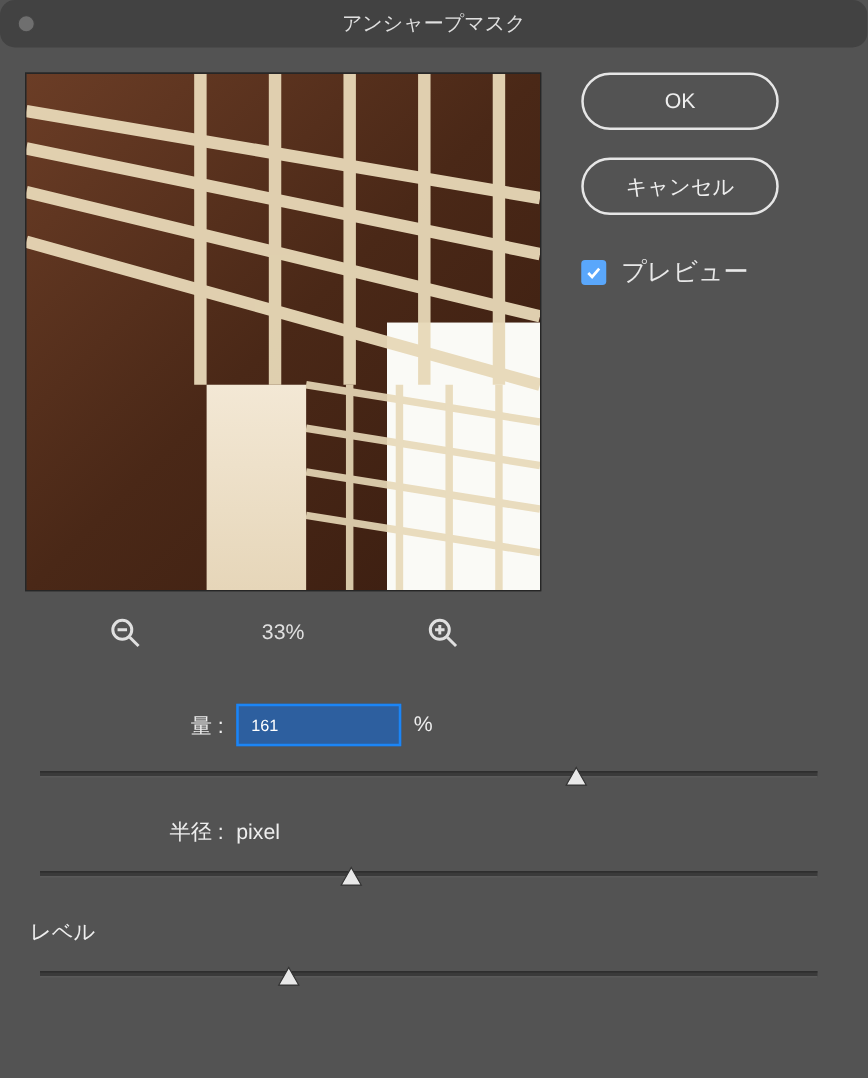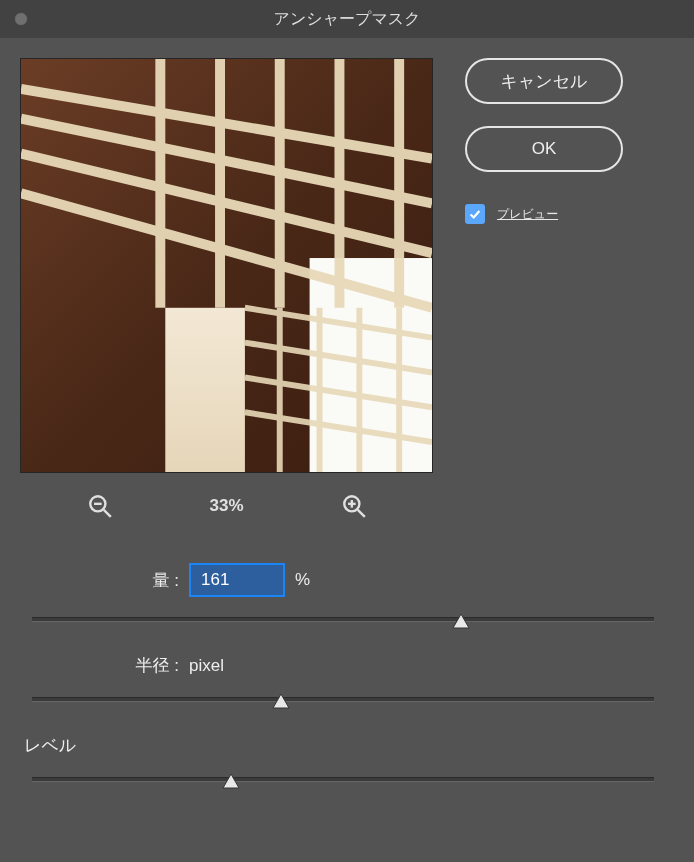--- a/index.html
+++ b/index.html
@@ -12,20 +12,21 @@
     height: 862px;
     display: flex;
     flex-direction: column;
   }
   .titlebar {
     background: #424242;
     height: 38px;
     display: flex;
     align-items: center;
     position: relative;
+    border-radius: 12px;
   }
   .titlebar .close-btn {
     width: 14px; height: 14px;
     border-radius: 50%;
     background: #6f6f6f;
     border: 1px solid #444;
     margin-left: 14px;
   }
   .titlebar .title {
     position: absolute;
@@ -61,21 +62,20 @@
   .preview-image {
     width: 100%;
     height: 100%;
   }
   .zoom-row {
     display: flex;
     align-items: center;
     justify-content: space-between;
     width: 280px;
     margin-top: 20px;
-    font-weight: bold;
   }
   .zoom-level {
     font-size: 17px;
     color: #e0e0e0;
   }
   .mag-icon {
     width: 26px; height: 26px;
     color: #e0e0e0;
   }
   .buttons-col {
@@ -102,21 +102,21 @@
   }
   .checkbox {
     width: 20px; height: 20px;
     border-radius: 3px;
     background: #5aa7fb;
     display: flex;
     align-items: center;
     justify-content: center;
   }
   .checkbox svg { width: 14px; height: 14px; color: white; }
-  .check-label { font-size: 12px; text-decoration: underline; }
+  .check-label { font-size: 20px; }
   .sliders {
     margin-top: 44px;
     display: flex;
     flex-direction: column;
     gap: 32px;
     padding: 0 4px;
   }
   .slider-group {
     display: flex;
     flex-direction: column;
@@ -127,26 +127,26 @@
     gap: 10px;
     margin-bottom: 20px;
   }
   .slider-label {
     width: 155px;
     text-align: right;
     font-size: 17px;
     color: #eee;
   }
   .num-input {
-    width: 96px;
+    width: 132px;
     height: 34px;
     background: #333;
     border: 1px solid #222;
     color: white;
-    font-size: 17px;
+    font-size: 13px;
     padding: 0 8px 0 10px;
     outline: none;
   }
   .num-input.highlighted {
     border: 2px solid #1b85f6;
     background: #2d5f9f;
   }
   .unit {
     font-size: 17px;
     color: #eee;
@@ -235,22 +235,22 @@
             <circle cx="10" cy="10" r="7" fill="none" stroke="currentColor" stroke-width="2.2"></circle>
             <line x1="15.5" y1="15.5" x2="22" y2="22" stroke="currentColor" stroke-width="2.2"></line>
             <line x1="6.5" y1="10" x2="13.5" y2="10" stroke="currentColor" stroke-width="2.2"></line>
             <line x1="10" y1="6.5" x2="10" y2="13.5" stroke="currentColor" stroke-width="2.2"></line>
           </svg>
         </span>
       </div>
     </div>
 
     <div class="buttons-col">
+      <button class="pill-btn">OK</button>
       <button class="pill-btn">キャンセル</button>
-      <button class="pill-btn">OK</button>
       <div class="check-row">
         <div class="checkbox">
           <svg viewBox="0 0 16 16">
             <polyline points="3,8.5 6.5,12 13,4.5" fill="none" stroke="currentColor" stroke-width="2.5"></polyline>
           </svg>
         </div>
         <span class="check-label">プレビュー</span>
       </div>
     </div>
   </div>

